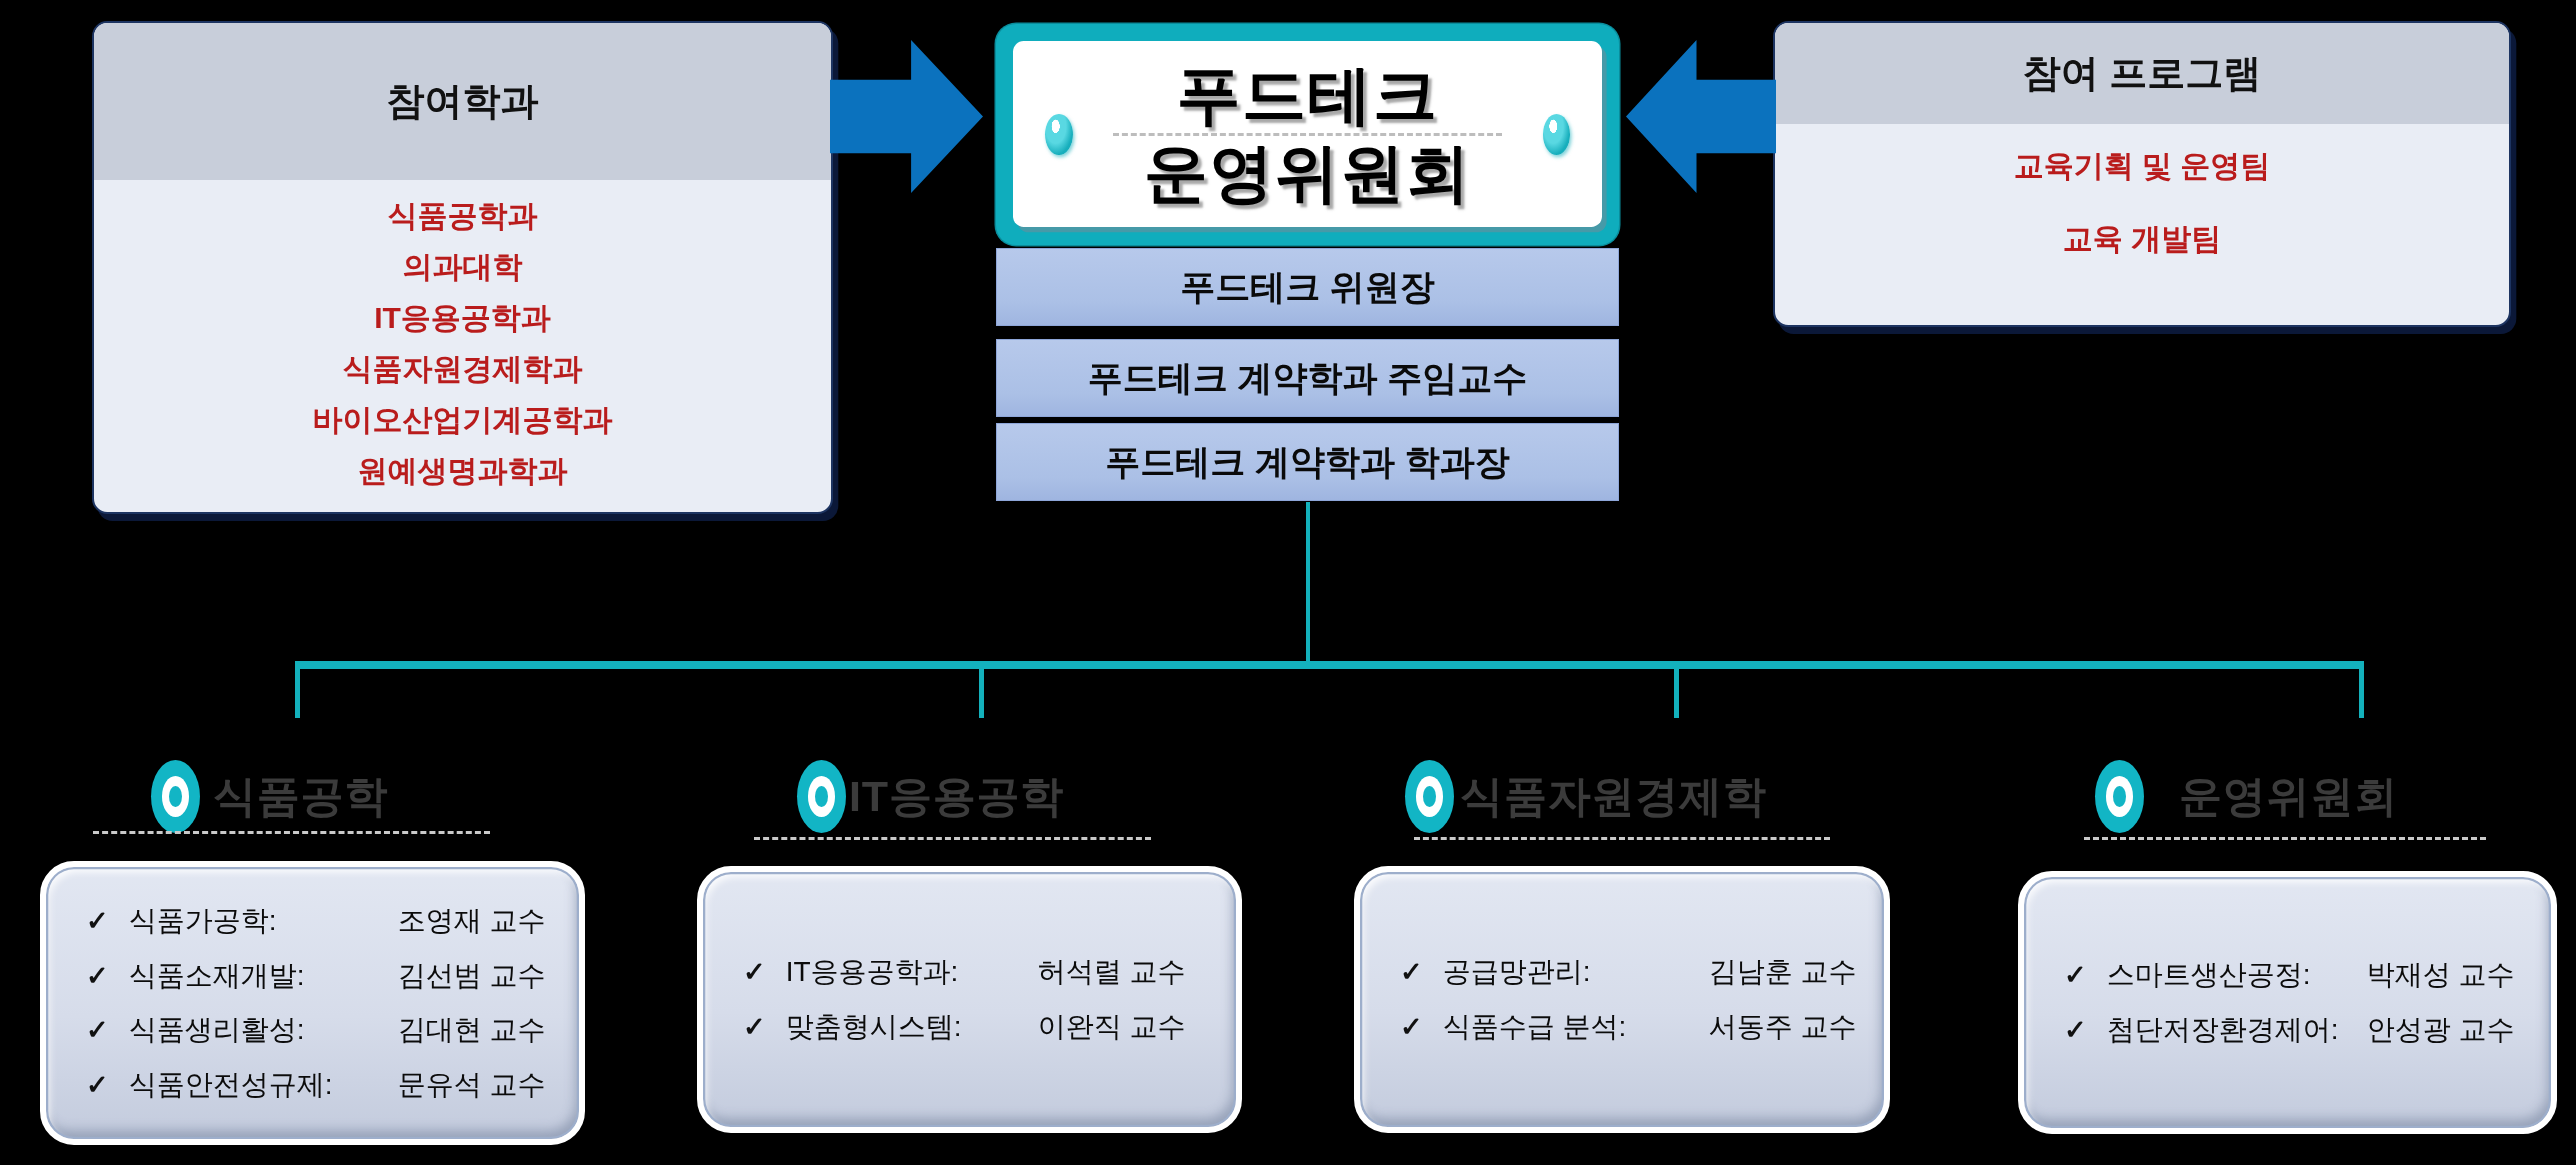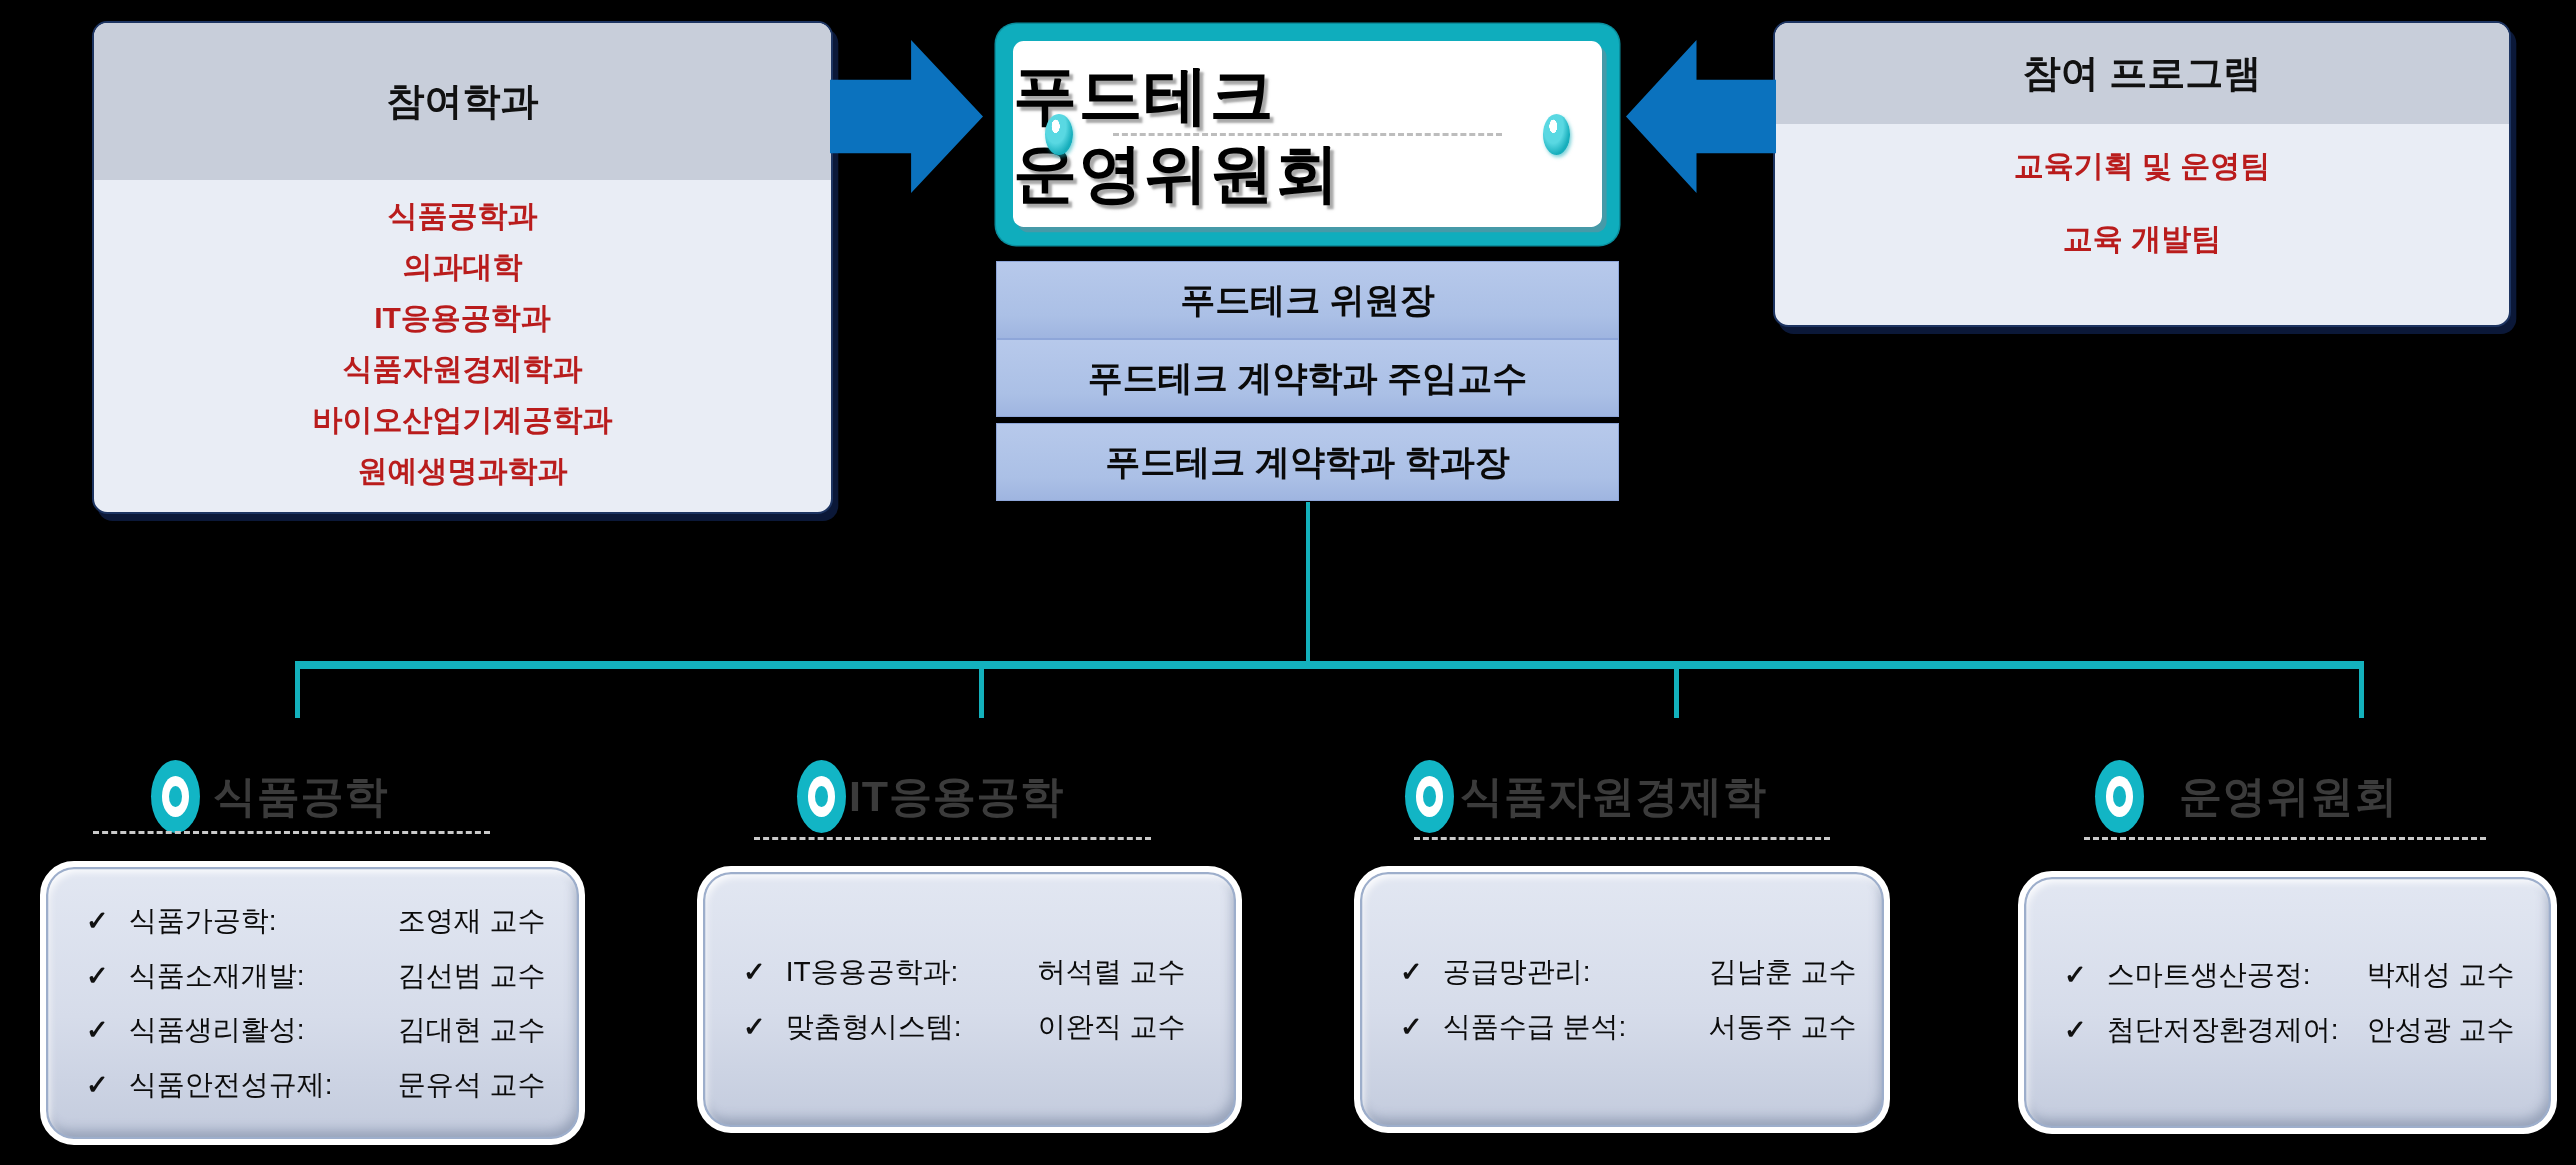--- a/index.html
+++ b/index.html
@@ -27,35 +27,35 @@
   .arrow.to-right{left:830px;top:40px;width:153px;height:153px;
       clip-path:polygon(0 26%,53% 26%,53% 0,100% 50%,53% 100%,53% 74%,0 74%);}
   .arrow.to-left{left:1626px;top:40px;width:150px;height:153px;
       clip-path:polygon(100% 26%,47% 26%,47% 0,0 50%,47% 100%,47% 74%,100% 74%);}
 
   
   .committee{position:absolute;left:996px;top:24.4px;width:623px;height:221px;background:#0FADBD;
              border-radius:20px;box-shadow:0 0 0 1.5px #0a8d9c;}
   .committee-inner{position:absolute;left:17px;top:17px;right:17px;bottom:18.3px;background:#fff;
              border-radius:10.7px;box-shadow:4.6px 5.3px 0 rgba(125,135,148,.5);
-             display:flex;flex-direction:column;align-items:flex-start;justify-content:center;}
+             display:flex;flex-direction:column;align-items:center;justify-content:center;}
   .committee-title{font-size:64px;line-height:1.0;font-weight:700;color:#000;
              text-shadow:3.8px 3.8px 2.3px rgba(110,110,110,.6);letter-spacing:1.5px;}
   .committee-divider{width:66%;border-top:3.1px dashed #bdbdbd;margin:6.1px auto 4.6px auto;}
   .bead{position:absolute;top:50%;width:27.5px;height:41px;margin-top:-20.6px;border-radius:50%;
         background:radial-gradient(ellipse at 38% 30%,#ffffff 0 16%,#59d8e2 17% 42%,#17aebc 70%);
         box-shadow:1.5px 2.3px 3.8px rgba(23,174,188,.55);}
   .bead.b-left{left:32px;} .bead.b-right{right:32px;}
 
   .role{position:absolute;left:996px;width:623px;height:78px;
         background:linear-gradient(180deg,#B7C9EB 0%,#ABC0E6 70%,#9FB5E0 100%);
         border:1.5px solid #8ea6d9;box-sizing:border-box;
         display:flex;align-items:center;justify-content:center;
         font-size:35px;font-weight:700;color:#0a0a0a;}
-  .role.r0{top:261px;} .role.r1{top:339px;} .role.r2{top:423px;}
+  .role.r0{top:248px;} .role.r1{top:339px;} .role.r2{top:423px;}
 
   
   .conn{position:absolute;background:#13B1BC;}
   .conn.stem{left:1306px;top:502px;width:3.8px;height:160px;}
   .conn.bar{left:295px;top:661px;width:2069px;height:8.4px;}
   .conn.drop{width:4.6px;top:668px;height:50px;}
   .conn.d0{left:295px;} .conn.d1{left:979px;} .conn.d2{left:1674px;} .conn.d3{left:2359px;}
 
   
   .sec-head{position:absolute;top:760px;display:flex;align-items:center;}

